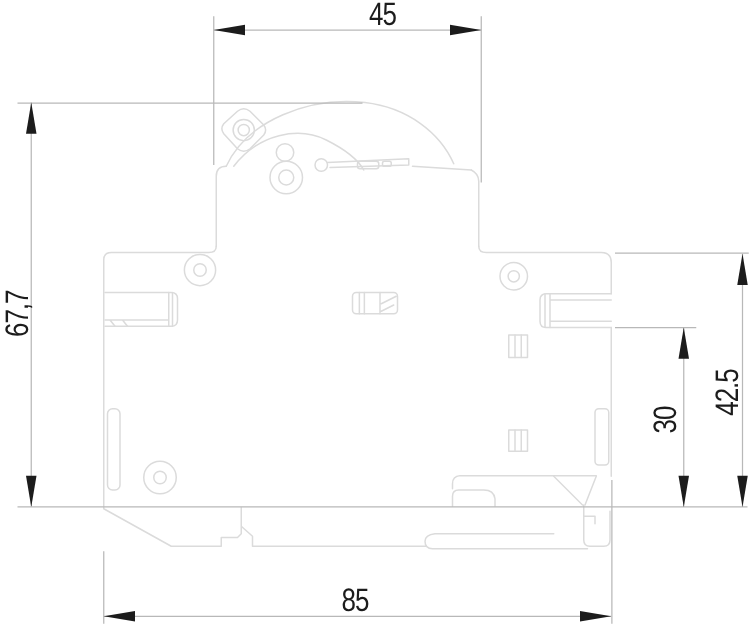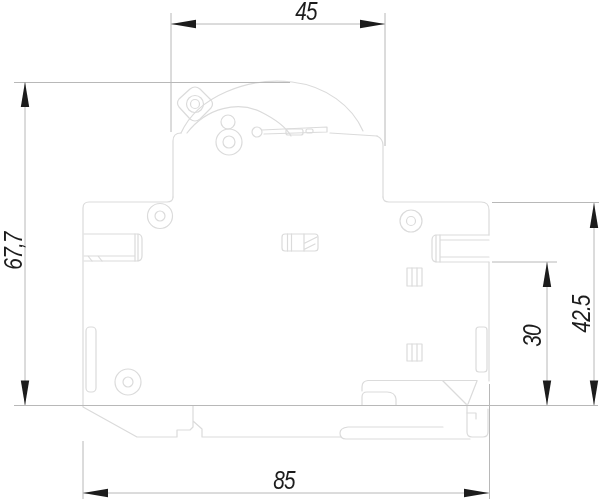--- a/index.html
+++ b/index.html
@@ -1,16 +1,16 @@
 <!DOCTYPE html>
 <html><head>
 <meta charset="utf-8">
 <style>
   html,body{margin:0;padding:0;background:#ffffff;}
-  .canvas{width:600px;height:500px;position:relative;background:#ffffff;overflow:hidden;font-style:italic;}
+  .canvas{width:600px;height:500px;position:relative;background:#ffffff;overflow:hidden;}
   svg{display:block;}
   text{font-family:"Liberation Sans", sans-serif;font-size:26px;letter-spacing:-1px;fill:#1c1c1c;}
 </style>
 </head>
 <body>
 
 <div class="canvas">
 <svg width="600" height="500" viewBox="0 0 600 500">
 
   <g stroke="#dbdbdb" stroke-width="1.2" fill="none" stroke-linecap="round" stroke-linejoin="round">

